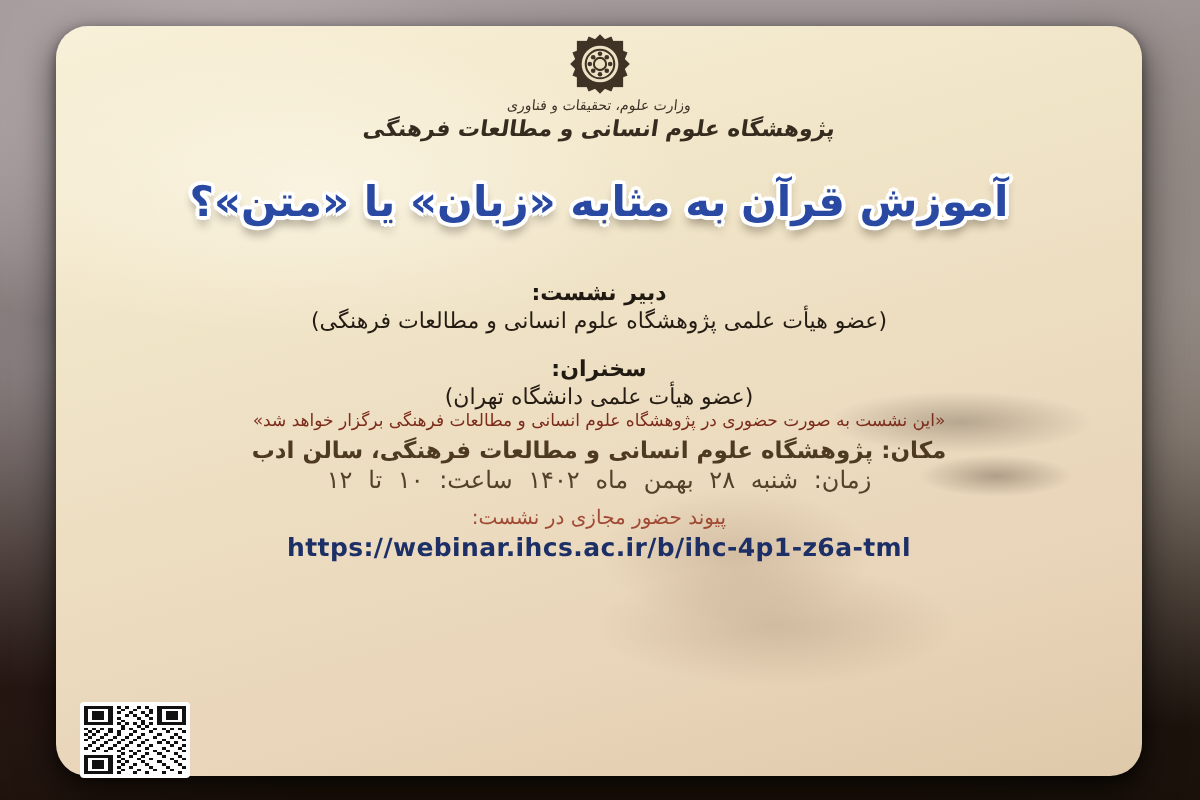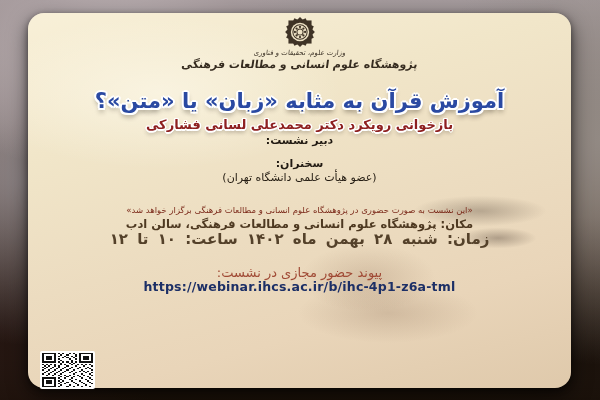--- a/index.html
+++ b/index.html
@@ -65,31 +65,31 @@
     letter-spacing:-.5px;
   }
   .subtitle{
     font-size:13px; font-weight:bold; color:#8e2020; height:18px; line-height:18px;
     text-shadow:
       -1.5px 0 0 #fff, 1.5px 0 0 #fff, 0 -1.5px 0 #fff, 0 1.5px 0 #fff,
       -1px -1px 0 #fff, 1px -1px 0 #fff, -1px 1px 0 #fff, 1px 1px 0 #fff,
       0 3px 4px rgba(40,30,20,.4);
   }
 
-  .role-label{ margin-top:0; font-size:11px; font-weight:bold; color:#211a12; height:13px; line-height:13px; }
+  .role-label{ margin-top:24px; font-size:11px; font-weight:bold; color:#211a12; height:13px; line-height:13px; }
   .person-name{ font-size:17px; font-weight:bold; color:#16110b; height:22px; line-height:22px; letter-spacing:-.3px; }
   .person-aff{ font-size:11px; color:#241c12; height:15px; line-height:15px; }
   .speaker-label{ margin-top:10px; }
   .speaker-name{ font-size:18px; height:24px; line-height:24px; }
 
-  .note{ margin-top:20px; font-size:8.5px; color:#7d2c1c; height:11px; line-height:11px; }
+  .note{ font-size:8.5px; color:#7d2c1c; height:11px; line-height:11px; }
   .location{ margin-top:1px; font-size:11.5px; font-weight:bold; color:#4e3categoria21; color:#4e3921; height:15px; line-height:15px;text-align:center; }
-  .time{ font-size:15px; font-weight:bold; color:#54412a; height:14px; line-height:14px; word-spacing:4px; }
+  .time{ font-size:12px; font-weight:normal; color:#54412a; height:14px; line-height:14px; word-spacing:4px; }
 
-  .web-label{ margin-top:21px; font-size:13px; color:#a04a35; height:12px; line-height:12px; }
+  .web-label{ margin-top:7px; font-size:10px; color:#a04a35; height:12px; line-height:12px; }
   .web-url{
     direction:ltr; font-size:12.5px; font-weight:bold; color:#1c2f66;
     height:16px; line-height:16px; letter-spacing:.2px; cursor:pointer;
   }
 
   .qr{ position:absolute; left:12px; bottom:-1px; width:55px; height:38px;
        background:#fff; border-radius:2px; padding:2px; }
   .qr svg{ width:100%; height:100%; display:block; }
 </style>
 </head>
@@ -123,23 +123,23 @@
         <circle cx="40" cy="60" r="3.4"></circle>
           <circle cx="60" cy="60" r="3.4"></circle>
       </g>
     </svg>
 
     <div class="ministry">وزارت علوم، تحقیقات و فناوری</div>
     <div class="institute">پژوهشگاه علوم انسانی و مطالعات فرهنگی</div>
 
 
     <div class="title">آموزش قرآن به مثابه «زبان» یا «متن»؟</div>
-    <div class="subtitle">بازخوانی رویکرد دکتر محمدعلی لسانی فشارکی</div>
 
     <div class="role-label">دبیر نشست:</div>
+    <div class="person-aff">(عضو هیأت علمی پژوهشگاه علوم انسانی و مطالعات فرهنگی)</div>
 
     <div class="role-label speaker-label">سخنران:</div>
     <div class="person-aff">(عضو هیأت علمی دانشگاه تهران)</div>
 
     <div class="note">«این نشست به صورت حضوری در پژوهشگاه علوم انسانی و مطالعات فرهنگی برگزار خواهد شد»</div>
     <div class="location">مکان: پژوهشگاه علوم انسانی و مطالعات فرهنگی، سالن ادب</div>
     <div class="time">زمان: شنبه ۲۸ بهمن ماه ۱۴۰۲ ساعت: ۱۰ تا ۱۲</div>
 
     <div class="web-label">پیوند حضور مجازی در نشست:</div>
     <div class="web-url">https://webinar.ihcs.ac.ir/b/ihc-4p1-z6a-tml</div>

